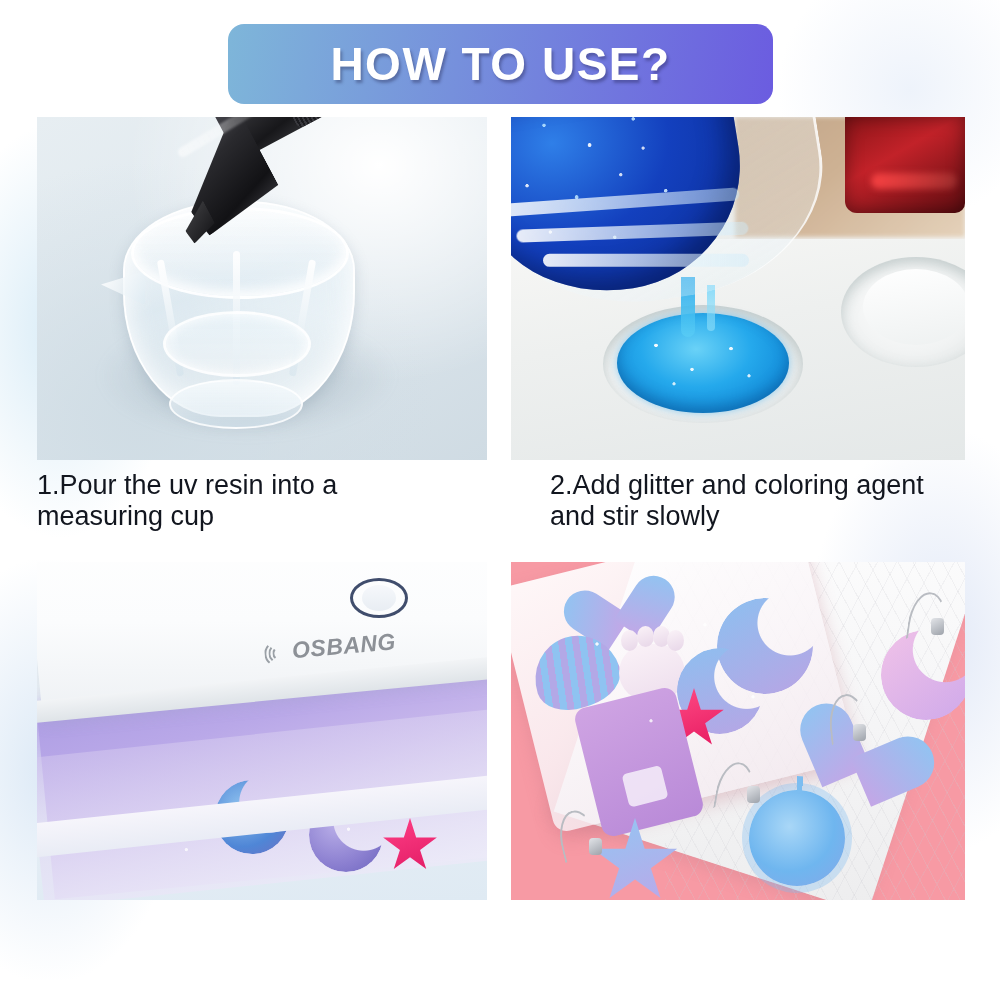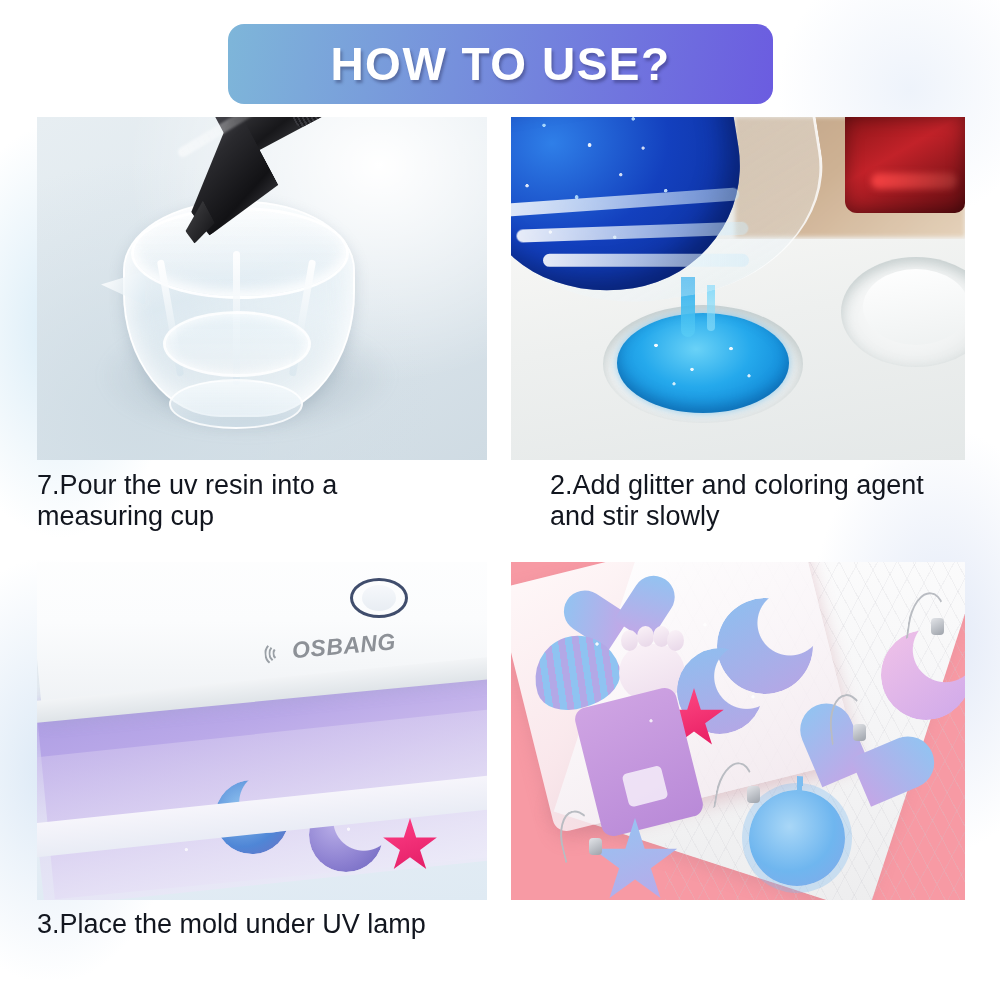--- a/index.html
+++ b/index.html
@@ -334,21 +334,21 @@
       <div class="bottle">
         <div class="bottle-barrel"></div>
         <div class="bottle-knurl"></div>
         <div class="bottle-ring"></div>
         <div class="bottle-cone"></div>
         <div class="bottle-tip"></div>
         <div class="bottle-gloss"></div>
       </div>
     </div>
   </div>
-  <div class="caption" id="c1" style="color: rgb(18, 22, 31);">7.Pour the uv resin into a
+  <div class="caption" id="c1" style="color: rgb(18, 22, 31);">1.Pour the uv resin into a
 measuring cup</div>
 
   <div class="panel" id="p2">
     <div class="photo">
       <div class="p2-bg"></div>
       <div class="p2-wood"></div>
       <div class="p2-redbottle"></div>
       <div class="p2-redglow"></div>
       <div class="p2-mold"></div>
       <div class="p2-cav-right"></div>
@@ -400,21 +400,20 @@
     <div class="p3-power-ring"></div>
   </div>
   <div class="p3-logo">
     <div class="p3-logo-arcs">
       <i style="left:2px;top:1px;width:22px;height:22px;"></i>
       <i style="left:6px;top:4px;width:16px;height:16px;"></i>
       <i style="left:10px;top:7px;width:10px;height:10px;"></i>
     </div>
     <div class="p3-logo-text">OSBANG</div>
   </div>
-  <div class="caption" id="c3" style="color: rgb(18, 22, 31);">3.Place the mold under UV lamp</div>
 
   <div class="panel" id="p4">
     <div class="photo">
       <div class="p4-bg"></div>
       <div class="p4-white"></div>
       <div class="p4-crinkle"></div>
       <div class="p4-moldtray"></div>
 
       <div class="ch" style="left:82px;top:22px;">
         <div class="ch-heart"></div>

